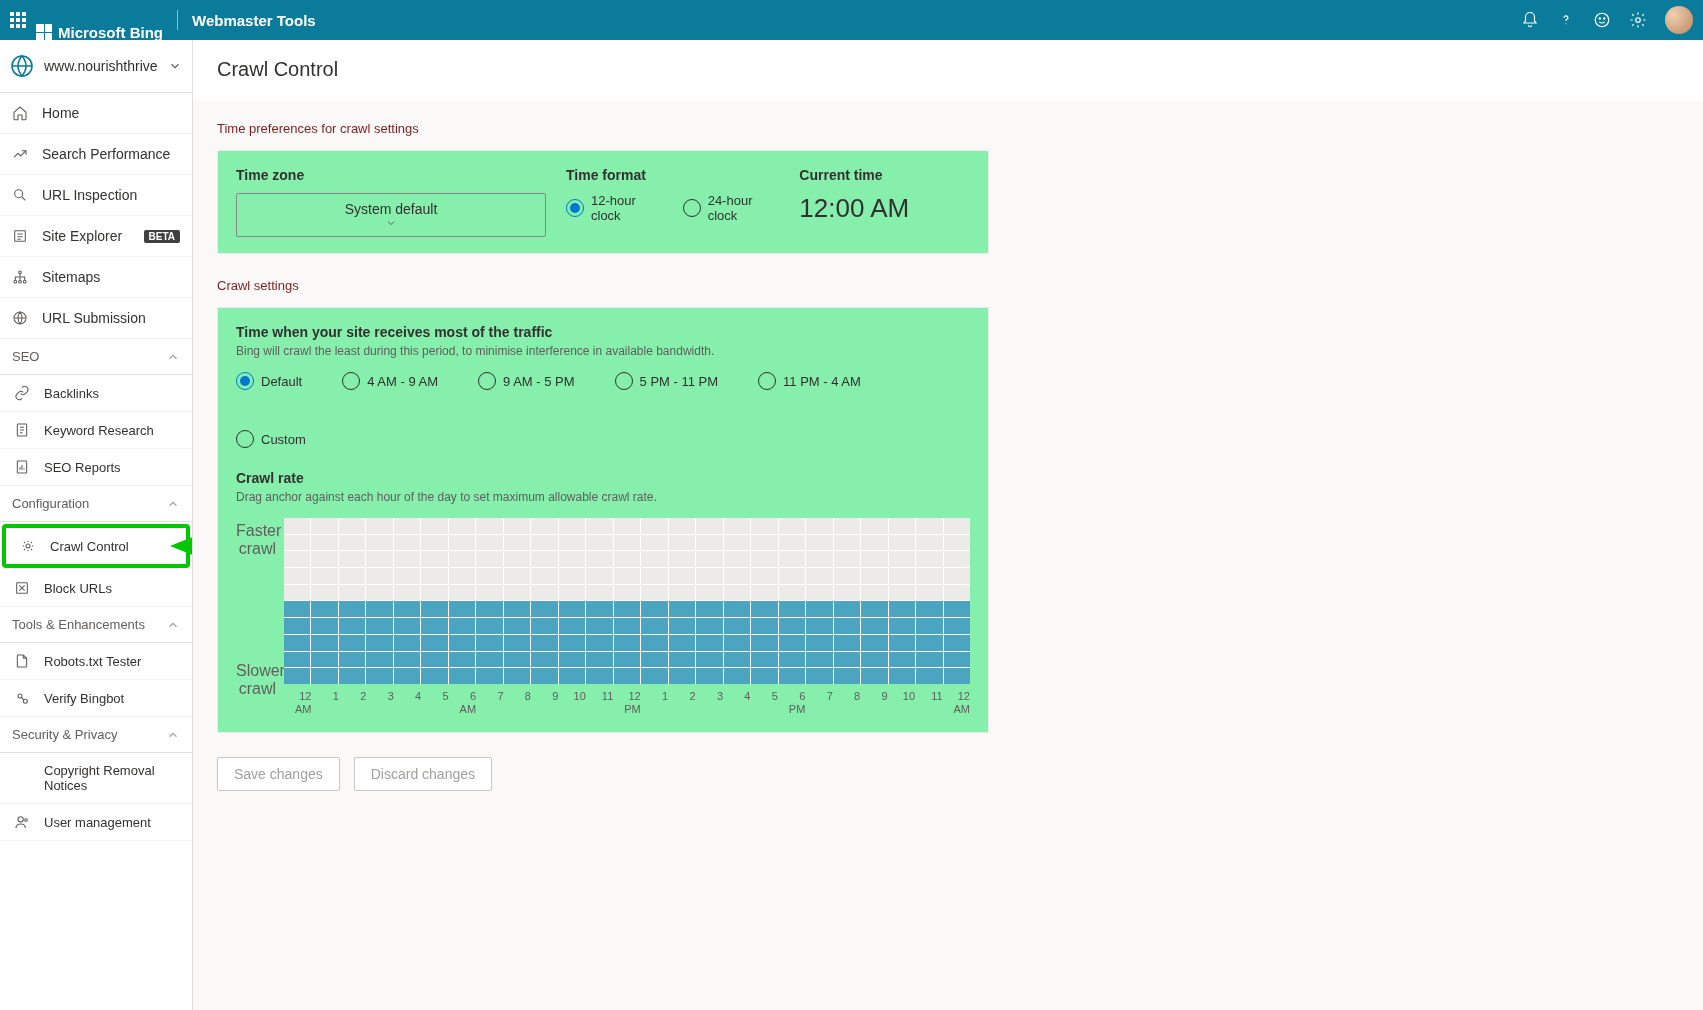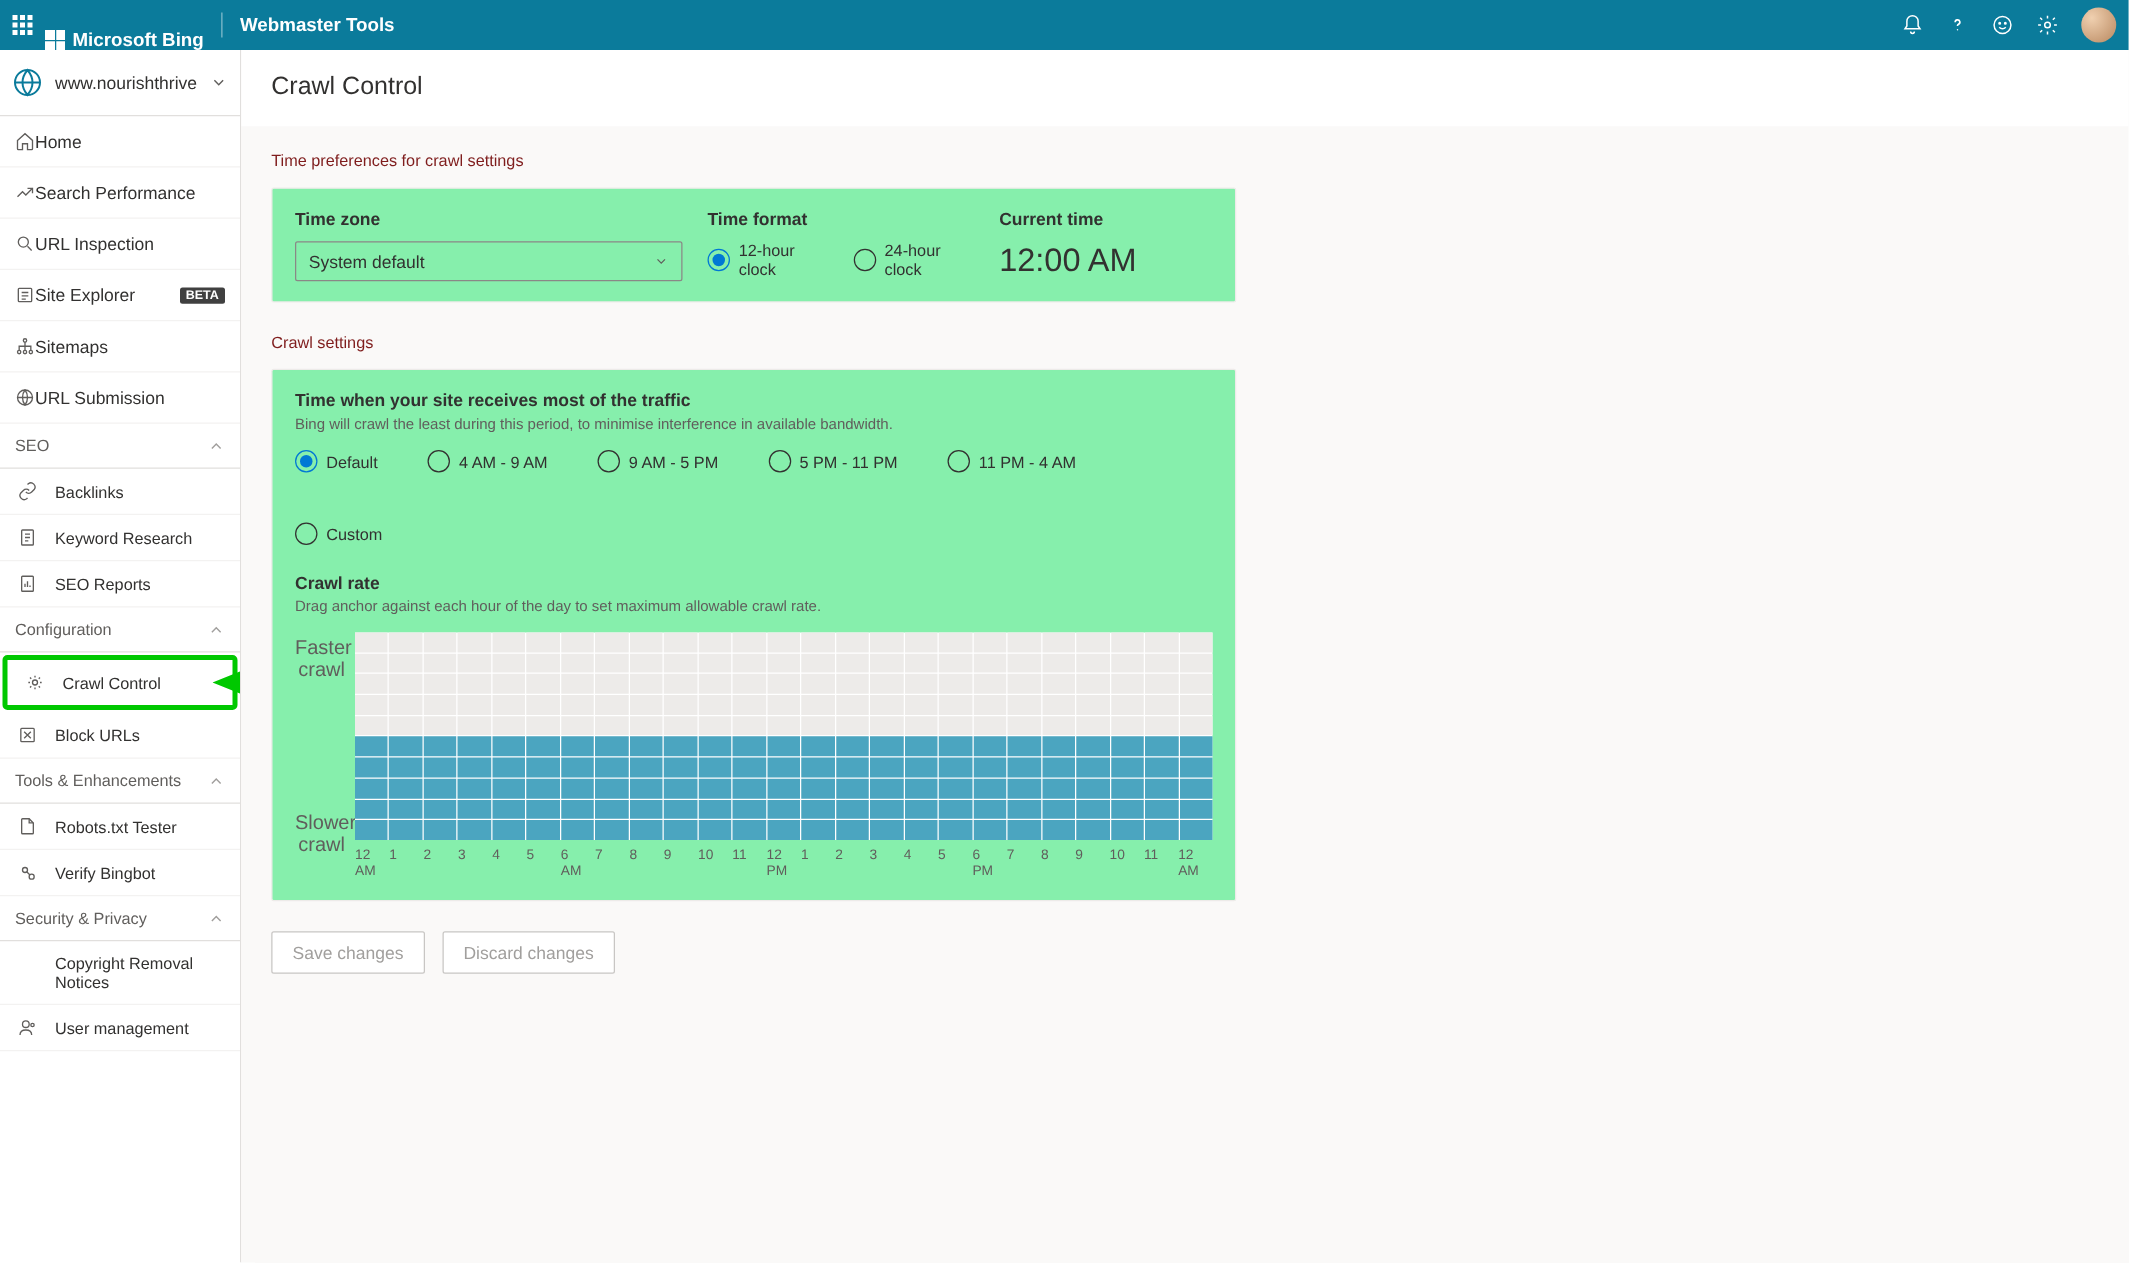--- a/index.html
+++ b/index.html
@@ -19,21 +19,21 @@
   .avatar { width: 28px; height: 28px; border-radius: 50%; background: radial-gradient(circle at 30% 30%, #f0d0b0, #b88860); cursor: pointer; }
   
   .layout { display: flex; height: calc(100vh - 40px); }
   .sidebar { width: 193px; border-right: 1px solid #e1dfdd; overflow-y: auto; background: #fff; flex-shrink: 0; }
   
   .site-selector { display: flex; align-items: center; gap: 10px; padding: 14px 10px; border-bottom: 1px solid #e1dfdd; cursor: pointer; }
   .globe-icon { width: 24px; height: 24px; color: #0b7b9b; flex-shrink: 0; }
   .site-name { font-size: 14px; color: #323130; white-space: nowrap; overflow: hidden; flex: 1; }
   .site-chevron { color: #605e5c; flex-shrink: 0; }
   
-  .nav-item { display: flex; align-items: center; padding: 12px 12px; cursor: pointer; font-size: 14px; color: #323130; border-bottom: 1px solid #f3f2f1; }
+  .nav-item { display: flex; align-items: center; gap: 14px; padding: 12px 12px; cursor: pointer; font-size: 14px; color: #323130; border-bottom: 1px solid #f3f2f1; }
   .nav-icon { width: 16px; height: 16px; flex-shrink: 0; color: #605e5c; display: flex; align-items: center; justify-content: center; }
   .nav-label { flex: 1; }
   .badge { background: #404040; color: #fff; font-size: 10px; padding: 1px 5px; border-radius: 2px; font-weight: 600; }
   
   .nav-section { display: flex; align-items: center; justify-content: space-between; padding: 10px 12px; font-size: 13px; color: #605e5c; border-bottom: 1px solid #e1dfdd; cursor: pointer; }
   .nav-section .chev { color: #a19f9d; }
   
   .nav-sub { display: flex; align-items: center; gap: 14px; padding: 10px 14px; cursor: pointer; font-size: 13px; color: #323130; border-bottom: 1px solid #f3f2f1; }
   
   .highlighted-item-wrap { position: relative; }
@@ -43,21 +43,21 @@
   .main { flex: 1; overflow: auto; background: #faf9f8; }
   .page-title-bar { background: #fff; padding: 18px 24px 20px 24px; font-size: 20px; font-weight: 400; }
   .content { padding: 20px 24px; max-width: 820px; }
   
   .section-title { font-size: 13px; color: #7f1d1d; margin-bottom: 14px; }
   
   .card { background: #86efac; border: 1px solid #edebe9; border-radius: 2px; padding: 16px 18px; margin-bottom: 24px; }
   
   .time-prefs { display: grid; grid-template-columns: 1.2fr 1fr 0.8fr; gap: 20px; align-items: start; }
   .field-label { font-size: 14px; font-weight: 600; color: #323130; margin-bottom: 10px; }
-  .select { border: 1px solid #8a8886; border-radius: 2px; padding: 7px 10px; display: flex; align-items: center; justify-content: space-between; cursor: pointer; font-size: 14px; width: 310px; }
+  .select { border: 1px solid #8a8886; border-radius: 2px; padding: 7px 10px; display: flex; align-items: center; justify-content: space-between; cursor: pointer; font-size: 14px; width: 310px; flex-direction: column; }
   .select .chev { color: #605e5c; }
   
   .radio-row { display: flex; gap: 20px; align-items: center; }
   .radio { display: flex; align-items: center; gap: 7px; cursor: pointer; font-size: 13px; color: #323130; }
   .radio-circle { width: 18px; height: 18px; border: 1px solid #323130; border-radius: 50%; display: flex; align-items: center; justify-content: center; flex-shrink: 0; }
   .radio-circle.checked { border-color: #0078d4; }
   .radio-circle.checked::after { content: ""; width: 10px; height: 10px; background: #0078d4; border-radius: 50%; }
   
   .current-time { font-size: 26px; font-weight: 400; color: #323130; }
   
@@ -65,21 +65,21 @@
   .helper { font-size: 12px; color: #605e5c; margin-bottom: 14px; }
   
   .traffic-radios { display: flex; gap: 40px; margin-bottom: 22px; flex-wrap: wrap; }
   
   .crawl-chart { display: flex; gap: 8px; }
   .y-labels { display: flex; flex-direction: column; justify-content: space-between; font-size: 16px; color: #605e5c; text-align: right; width: 40px; padding: 4px 0 18px 0; }
   .grid-area { flex: 1; }
   .crawl-grid { display: grid; grid-template-columns: repeat(25, 1fr); grid-template-rows: repeat(10, 1fr); gap: 1px; width: 100%; height: 166px; background: #fff; }
   .cell { background: #edebe9; }
   .cell.filled { background: #4ba5c0; }
-  .x-labels { display: grid; grid-template-columns: repeat(25, 1fr); font-size: 11px; color: #605e5c; text-align: left; margin-top: 6px; }
+  .x-labels { display: grid; grid-template-columns: repeat(25, 1fr); font-size: 11px; color: #605e5c; text-align: right; margin-top: 6px; }
   .x-lbl { line-height: 1.2; }
   
   .action-row { display: flex; gap: 14px; margin-top: 4px; }
   .btn { border: 1px solid #c8c6c4; background: #fff; color: #a19f9d; padding: 8px 16px; font-size: 14px; cursor: pointer; border-radius: 2px; }
   
   svg { display: block; }
 </style>
 </head>
 <body>
 

